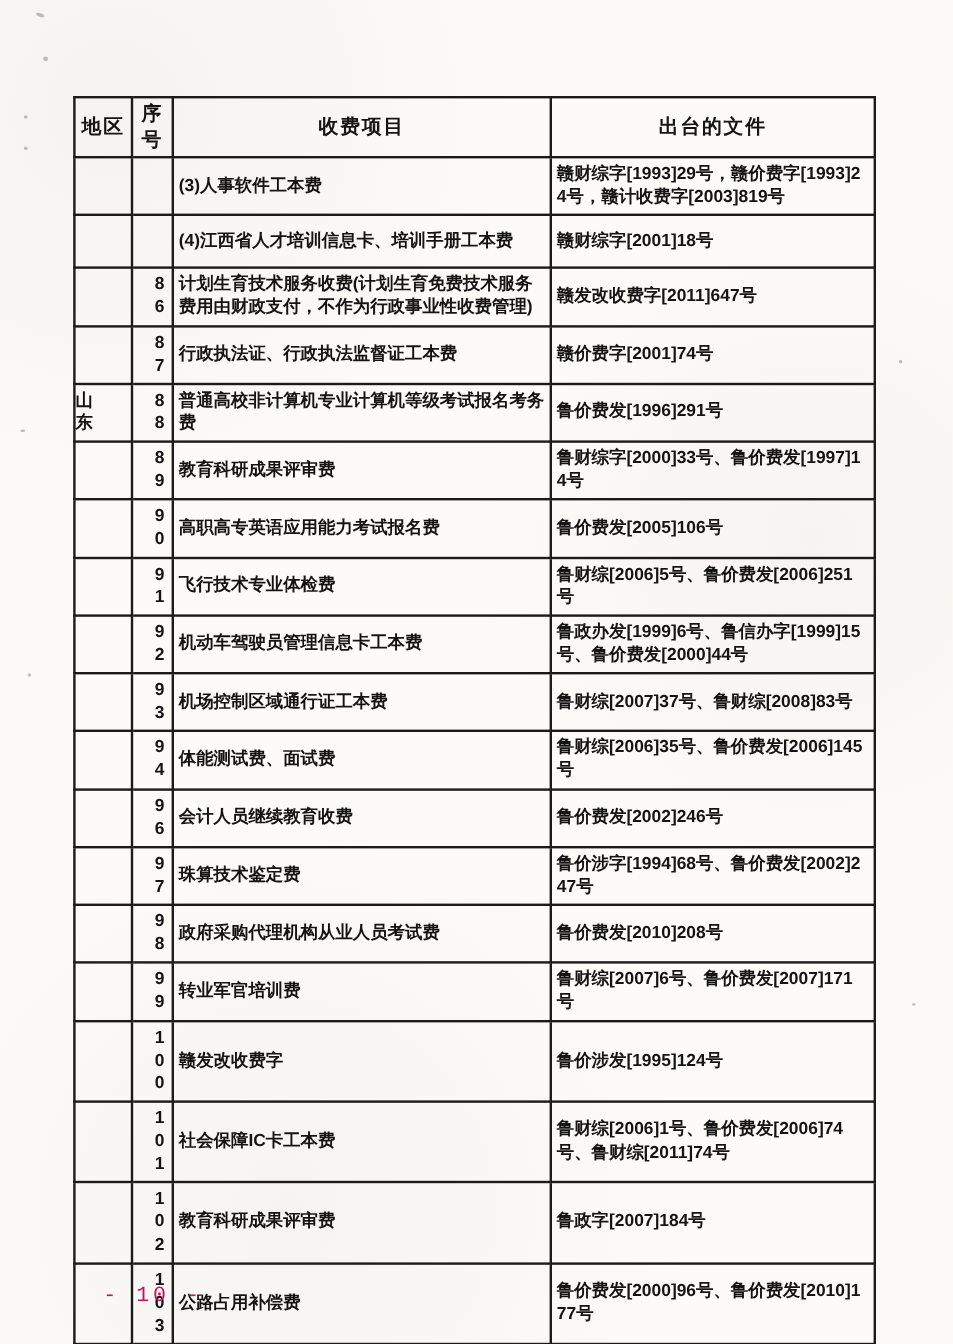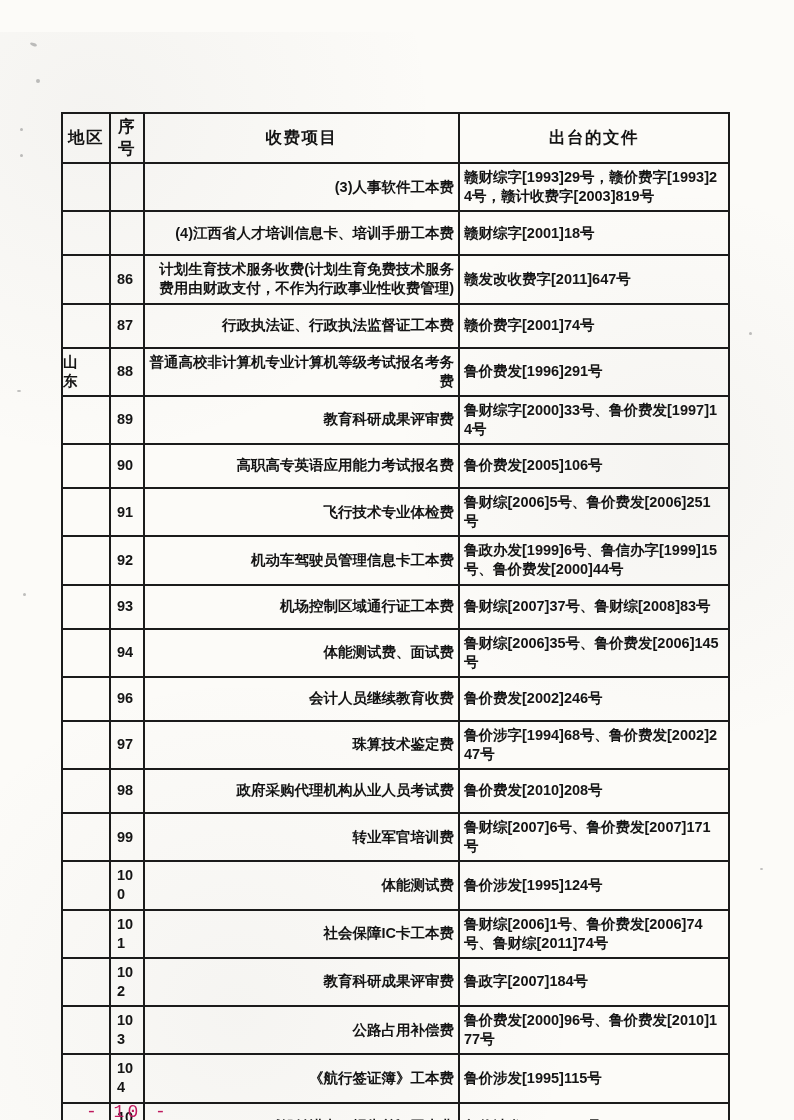--- a/index.html
+++ b/index.html
@@ -4,21 +4,21 @@
 <style>
   html,body { margin:0; padding:0; }
   body {
     width:794px; height:1120px;
     background:#fcfbf8;
     font-family:"Liberation Sans","DejaVu Sans",sans-serif;
     color:#141414;
     position:relative;
     overflow:hidden;
   }
-  .page { position:absolute; inset:0;margin-top:32px; }
+  .page { position:absolute; inset:0; }
   
   .page::before{
     content:""; position:absolute; inset:0; pointer-events:none;
     background:
       radial-gradient(circle at 12% 8%, rgba(120,120,120,.06), transparent 28%),
       radial-gradient(circle at 85% 40%, rgba(120,120,120,.05), transparent 30%),
       radial-gradient(circle at 30% 90%, rgba(120,120,120,.05), transparent 30%);
   }
   table.fee-table {
     position:absolute; left:61px; top:80px;
@@ -43,22 +43,22 @@
     font-size:14.5px;
     line-height:1.32;
     padding:4px 4px;
     height:34px;
   }
   col.c-region { width:48px; }
   col.c-num    { width:34px; }
   col.c-item   { width:315px; }
   col.c-doc    { width:270px; }
   td.cell-region { text-align:left; letter-spacing:6px; padding:4px 0; }
-  td.cell-number { text-align:left; padding:4px 6px; }
-  td.cell-item   { text-align:right; }
+  td.cell-number { text-align:center; padding:4px 18px; }
+  td.cell-item   { text-align:left; }
   td.cell-document { text-align:left; }
   .page-number {
     position:absolute; left:86px; top:1070px;
     font-family:Liberation Mono, monospace;
     font-size:18px; letter-spacing:3px; color:#be185d;
   }
   .speck { position:absolute; background:#8a8a8a; border-radius:50%; opacity:.55; }
   .s1 { left:30px; top:11px;  width:7px; height:3px; transform:rotate(20deg); }
   .s2 { left:36px; top:47px;  width:4px; height:4px; }
   .s3 { left:20px; top:96px;  width:3px; height:3px; }
@@ -184,21 +184,21 @@
   </tr>
         <tr>
     <td class="cell-region"></td>
     <td class="cell-number">99</td>
     <td class="cell-item">转业军官培训费</td>
     <td class="cell-document">鲁财综[2007]6号、鲁价费发[2007]171号</td>
   </tr>
         <tr>
     <td class="cell-region"></td>
     <td class="cell-number">100</td>
-    <td class="cell-item">体能测试费</td>
+    <td class="cell-item">赣发改收费字</td>
     <td class="cell-document">鲁价涉发[1995]124号</td>
   </tr>
         <tr>
     <td class="cell-region"></td>
     <td class="cell-number">101</td>
     <td class="cell-item">社会保障IC卡工本费</td>
     <td class="cell-document">鲁财综[2006]1号、鲁价费发[2006]74号、鲁财综[2011]74号</td>
   </tr>
         <tr>
     <td class="cell-region"></td>

